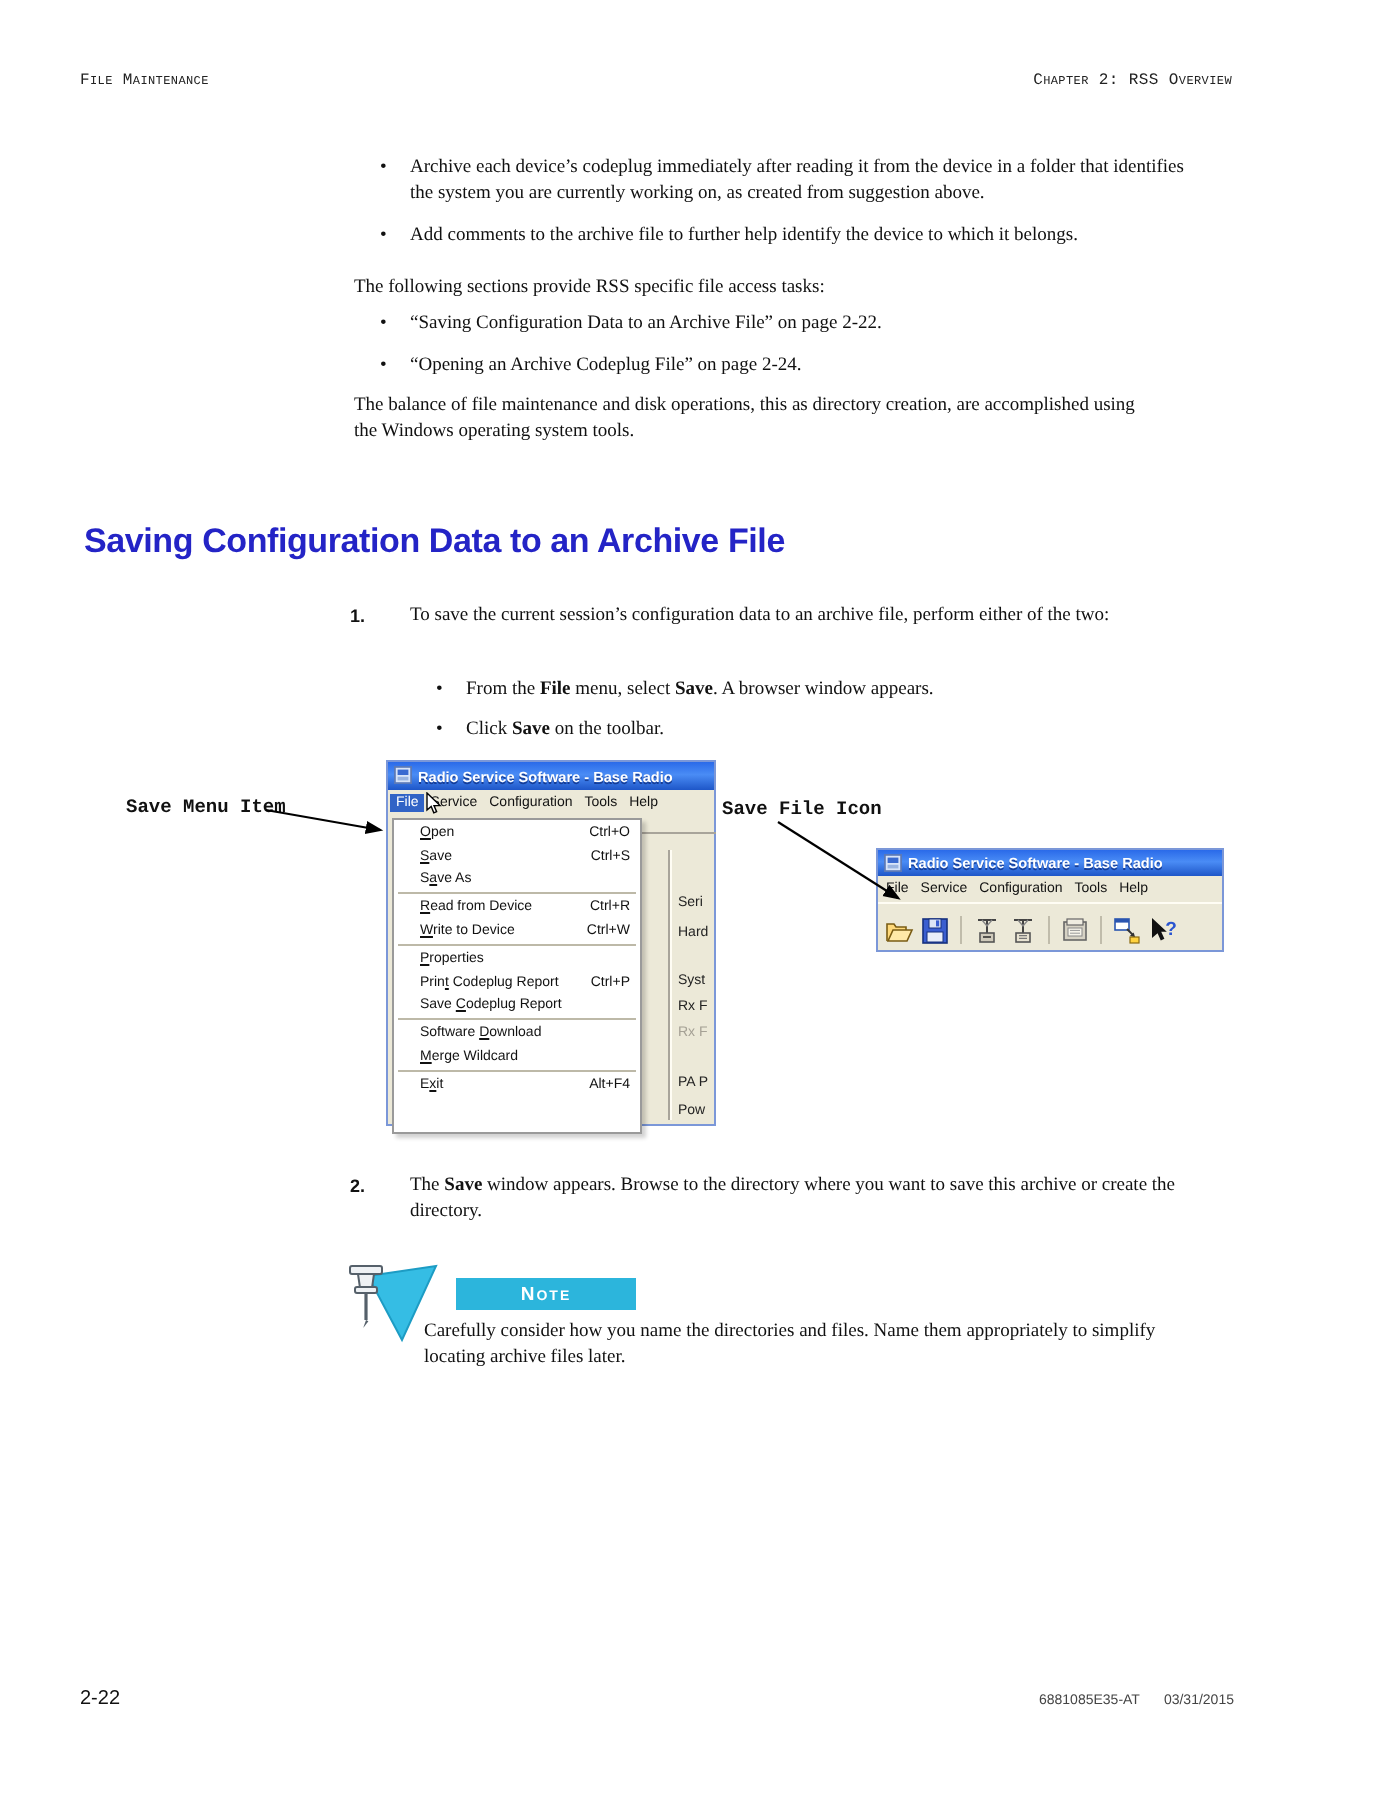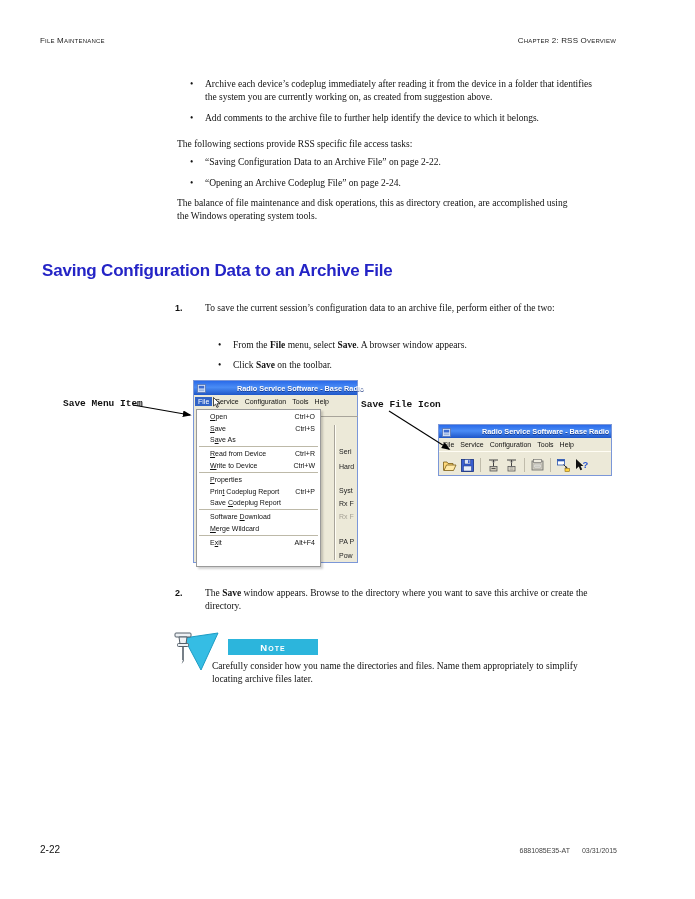--- a/index.html
+++ b/index.html
@@ -1,20 +1,20 @@
 <!DOCTYPE html>
 <html><head>
 <meta charset="utf-8">
 <style>
   html,body{margin:0;padding:0;background:#888;}
   .page{position:relative;width:695px;height:899px;background:#ffffff;margin:0 auto;
         font-family:"Liberation Serif",serif;color:#111;overflow:hidden;}
 
   
-  .runhead{position:absolute;top:36px;font-family:Liberation Sans, sans-serif;
+  .runhead{position:absolute;top:36px;font-family:Liberation Mono, monospace;
            font-size:8px;font-variant:small-caps;letter-spacing:.2px;color:#222;}
   .runhead.left{left:40px;}
   .runhead.right{right:79px;margin-left:35px;}
   .footer-left{position:absolute;left:40px;top:844px;font-family:"Liberation Sans",sans-serif;
                font-weight:normal;font-size:10px;}
   .footer-right{position:absolute;right:78px;top:847px;font-family:"Liberation Sans",sans-serif;
                 font-size:7px;color:#444;display:flex;gap:12px;}
 
   
   .para{position:absolute;font-size:9.5px;line-height:13px;}
@@ -31,21 +31,21 @@
   .steptext{position:absolute;font-size:9.5px;line-height:13px;}
 
   .figlabel{position:absolute;font-family:Liberation Mono, monospace;font-weight:bold;font-size:9.5px;}
   .arrow{position:absolute;z-index:6;}
 
   
   .win{position:absolute;font-family:"Liberation Sans",sans-serif;background:#ece9d8;
        border:1px solid #7b97d8;box-sizing:border-box;}
   .titlebar{height:14px;display:flex;align-items:center;gap:3px;padding:0 3px;}
   .titletext{color:#fff;font-weight:bold;font-size:7.3px;white-space:nowrap;
-             text-shadow:0 1px 0 rgba(10,40,120,.7);margin-left:28px;}
+             text-shadow:0 1px 0 rgba(10,40,120,.7);}
   .menubar{height:13px;display:flex;align-items:center;font-size:7px;padding-left:1px;}
   .mname{padding:1px 3px;white-space:nowrap;}
   .mname.sel{color:#fff;}
   .dropdown{position:absolute;left:2px;top:28px;width:123px;height:154px;background:#fff;
             border:1px solid #9a9a9a;box-shadow:2px 2px 2px rgba(0,0,0,.18);
             display:flex;flex-direction:column;padding:1px 0;font-size:7px;z-index:3;}
   .mi{display:flex;justify-content:space-between;align-items:center;height:11.4px;
       padding:0 5px 0 13px;white-space:nowrap;}
   .sep{height:1px;background:#bdb9a8;margin:1px 2px;}
   .u{text-decoration:underline;}

